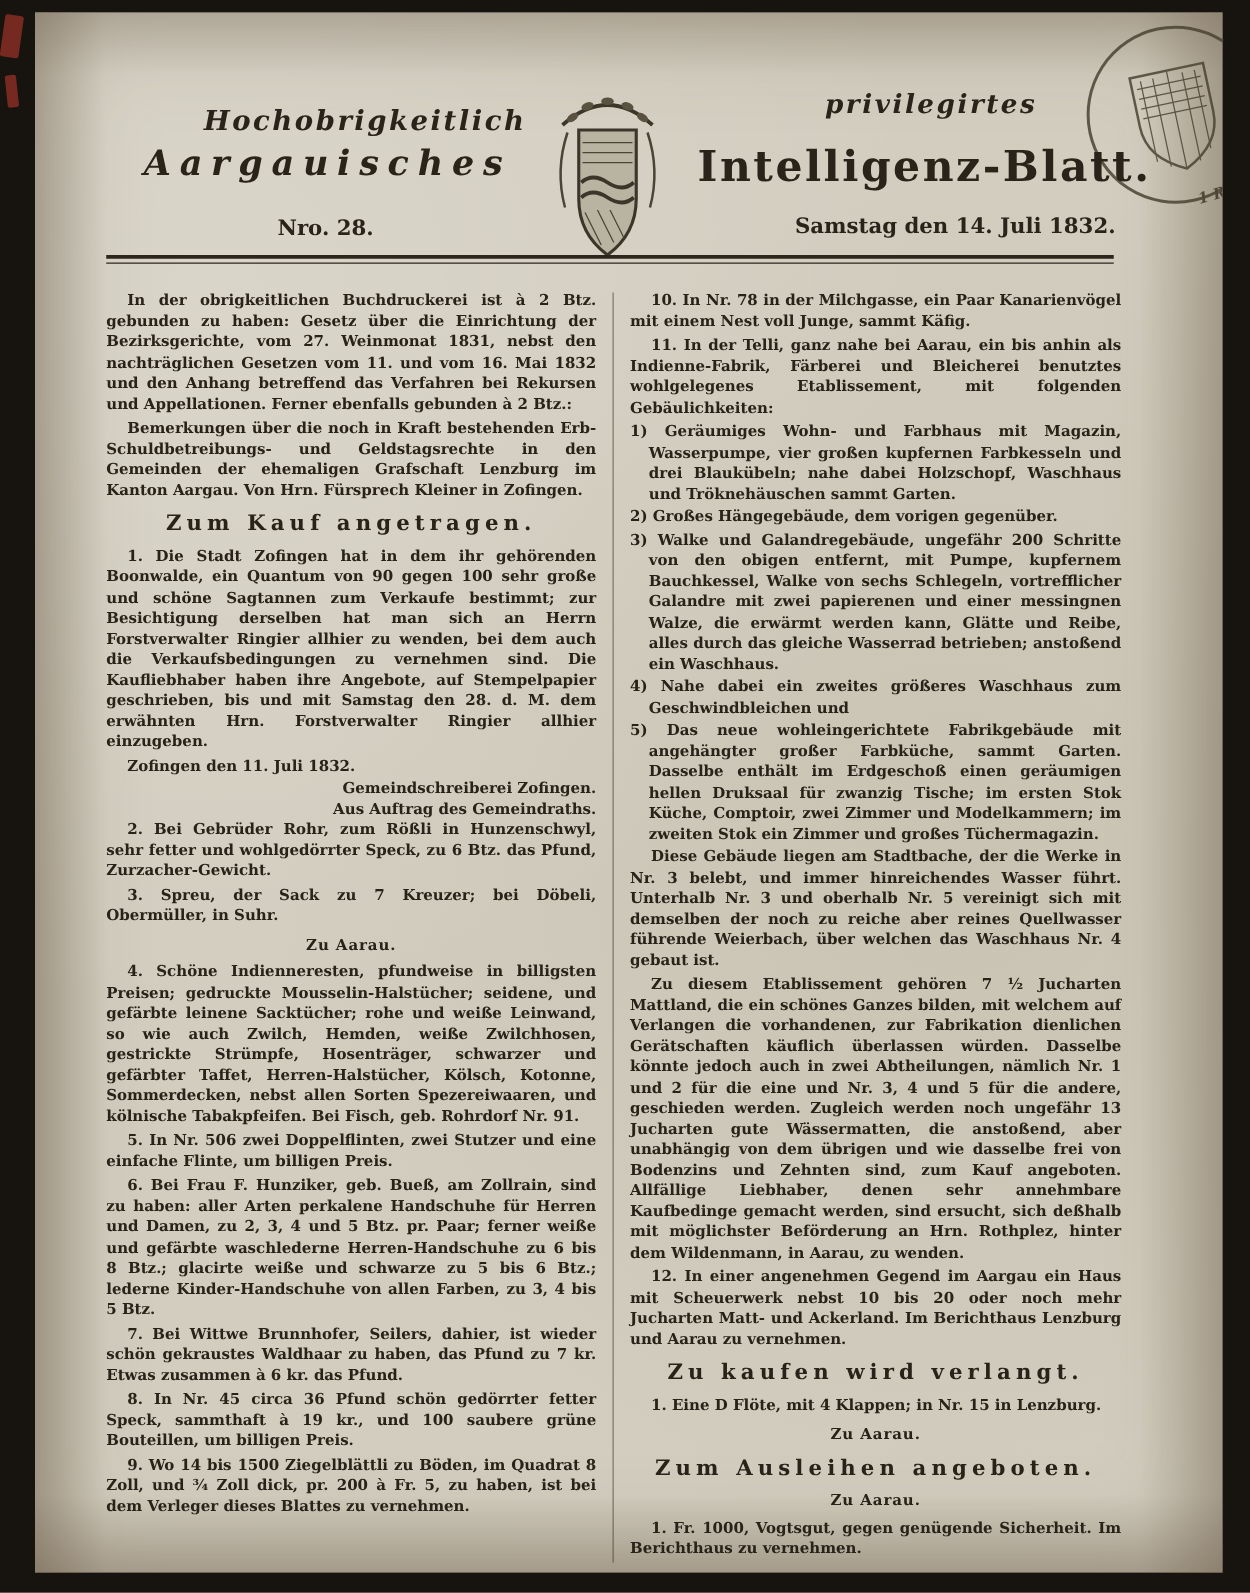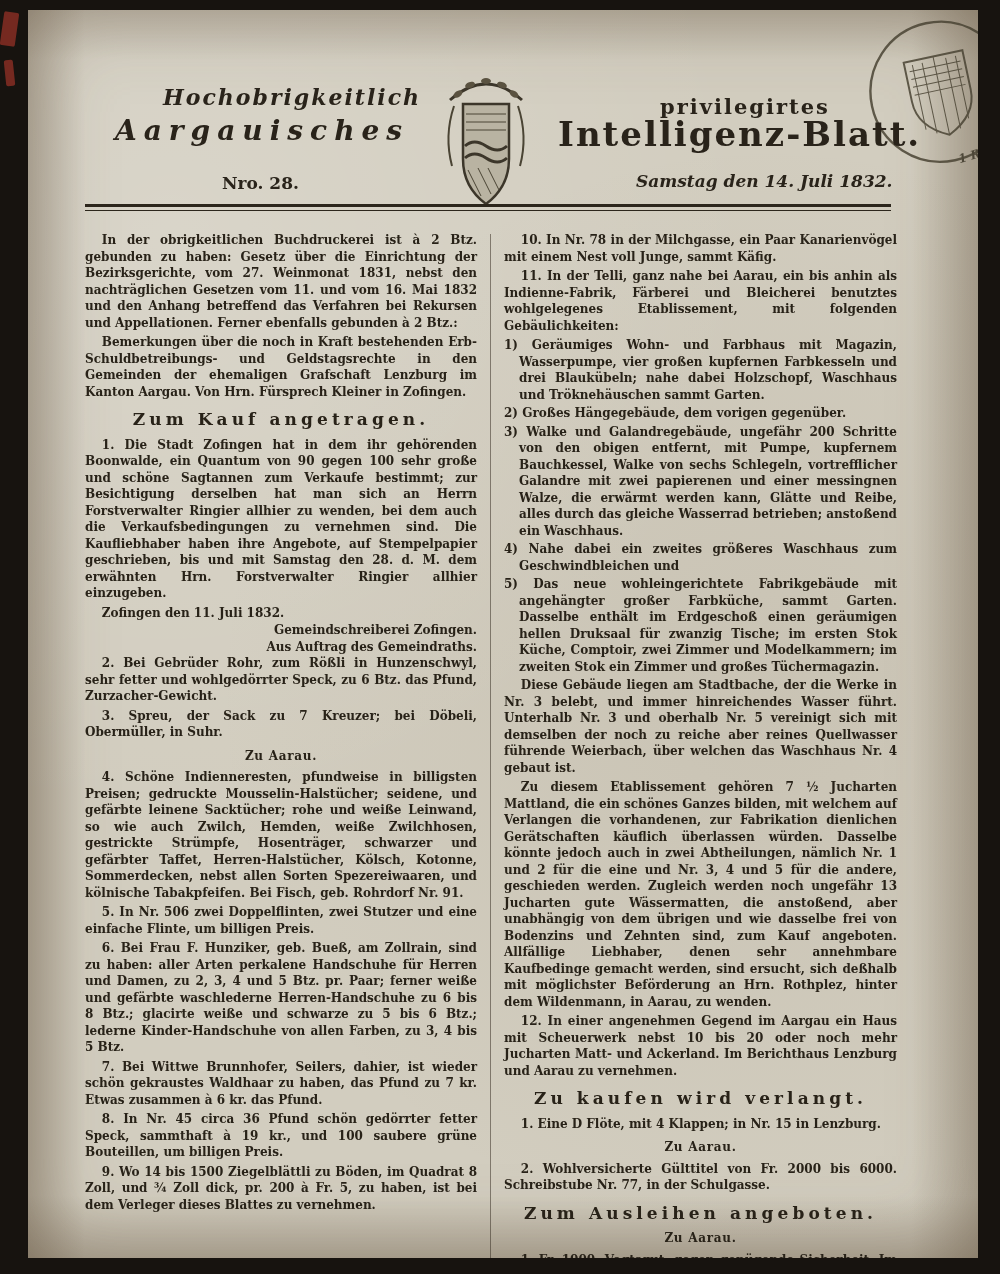--- a/index.html
+++ b/index.html
@@ -22,24 +22,24 @@
   }
 
   
   .redmark { position:absolute; background:#a8352a; opacity:.65; border-radius:2px; }
   .redmark.m1 { left:2px; top:12px; width:15px; height:34px; transform:rotate(8deg); }
   .redmark.m2 { left:5px; top:60px; width:9px; height:26px; transform:rotate(-6deg); }
 
   
   .mast-pre-left  { position:absolute; left:135px; top:74px;  font-size:22px; font-weight:bold; font-style:italic; letter-spacing:2px; }
   .mast-main-left { position:absolute; left:87px;  top:104px; font-size:28px; font-weight:bold; font-style:italic; letter-spacing:7px; }
-  .mast-pre-right { position:absolute; left:632px; top:84px;  font-size:21px; font-weight:bold; letter-spacing:2px; }
+  .mast-pre-right { position:absolute; left:632px; top:60px;  font-size:21px; font-weight:bold; font-style:italic; letter-spacing:2px; }
   .mast-main-right{ position:absolute; left:530px; top:104px; font-size:34px; font-weight:bold; letter-spacing:2px; }
   .issue-no { position:absolute; left:194px; top:163px; font-size:17px; font-weight:bold; }
-  .issue-date { position:absolute; left:608px; top:161px; font-size:17px; font-weight:bold;font-style:italic; }
+  .issue-date { position:absolute; left:608px; top:161px; font-size:17px; font-weight:bold; }
 
   .crest { position:absolute; left:408px; top:56px; width:100px; height:150px; }
 
   .head-rule {
     position:absolute; left:57px; top:194px; width:806px; height:7px;
     border-top:3px solid #2c261c; border-bottom:1px solid #2c261c;
   }
 
   
   .stamp { position:absolute; left:822px; top:4px; width:180px; height:170px; transform:rotate(-12deg); opacity:.85; }
@@ -158,21 +158,20 @@
         <p class="li">2) Großes Hängegebäude, dem vorigen gegenüber.</p>
         <p class="li">3) Walke und Galandregebäude, ungefähr 200 Schritte von den obigen entfernt, mit Pumpe, kupfernem Bauchkessel, Walke von sechs Schlegeln, vortrefflicher Galandre mit zwei papierenen und einer messingnen Walze, die erwärmt werden kann, Glätte und Reibe, alles durch das gleiche Wasserrad betrieben; anstoßend ein Waschhaus.</p>
         <p class="li">4) Nahe dabei ein zweites größeres Waschhaus zum Geschwindbleichen und</p>
         <p class="li">5) Das neue wohleingerichtete Fabrikgebäude mit angehängter großer Farbküche, sammt Garten. Dasselbe enthält im Erdgeschoß einen geräumigen hellen Druksaal für zwanzig Tische; im ersten Stok Küche, Comptoir, zwei Zimmer und Modelkammern; im zweiten Stok ein Zimmer und großes Tüchermagazin.</p>
         <p class="p">Diese Gebäude liegen am Stadtbache, der die Werke in Nr. 3 belebt, und immer hinreichendes Wasser führt. Unterhalb Nr. 3 und oberhalb Nr. 5 vereinigt sich mit demselben der noch zu reiche aber reines Quellwasser führende Weierbach, über welchen das Waschhaus Nr. 4 gebaut ist.</p>
         <p class="p">Zu diesem Etablissement gehören 7 ½ Jucharten Mattland, die ein schönes Ganzes bilden, mit welchem auf Verlangen die vorhandenen, zur Fabrikation dienlichen Gerätschaften käuflich überlassen würden. Dasselbe könnte jedoch auch in zwei Abtheilungen, nämlich Nr. 1 und 2 für die eine und Nr. 3, 4 und 5 für die andere, geschieden werden. Zugleich werden noch ungefähr 13 Jucharten gute Wässermatten, die anstoßend, aber unabhängig von dem übrigen und wie dasselbe frei von Bodenzins und Zehnten sind, zum Kauf angeboten. Allfällige Liebhaber, denen sehr annehmbare Kaufbedinge gemacht werden, sind ersucht, sich deßhalb mit möglichster Beförderung an Hrn. Rothplez, hinter dem Wildenmann, in Aarau, zu wenden.</p>
         <p class="p">12. In einer angenehmen Gegend im Aargau ein Haus mit Scheuerwerk nebst 10 bis 20 oder noch mehr Jucharten Matt- und Ackerland. Im Berichthaus Lenzburg und Aarau zu vernehmen.</p>
         <p class="h">Zu kaufen wird verlangt.</p>
         <p class="p">1. Eine D Flöte, mit 4 Klappen; in Nr. 15 in Lenzburg.</p>
         <p class="c">Zu Aarau.</p>
-        <p class="p">2. Wohlversicherte Gülttitel von Fr. 2000 bis 6000. Schreibstube Nr. 77, in der Schulgasse.</p>
         <p class="h">Zum Ausleihen angeboten.</p>
         <p class="c">Zu Aarau.</p>
         <p class="p">1. Fr. 1000, Vogtsgut, gegen genügende Sicherheit. Im Berichthaus zu vernehmen.</p>
       </section>
 
     </div>
 
   </div>
 </div>
 

